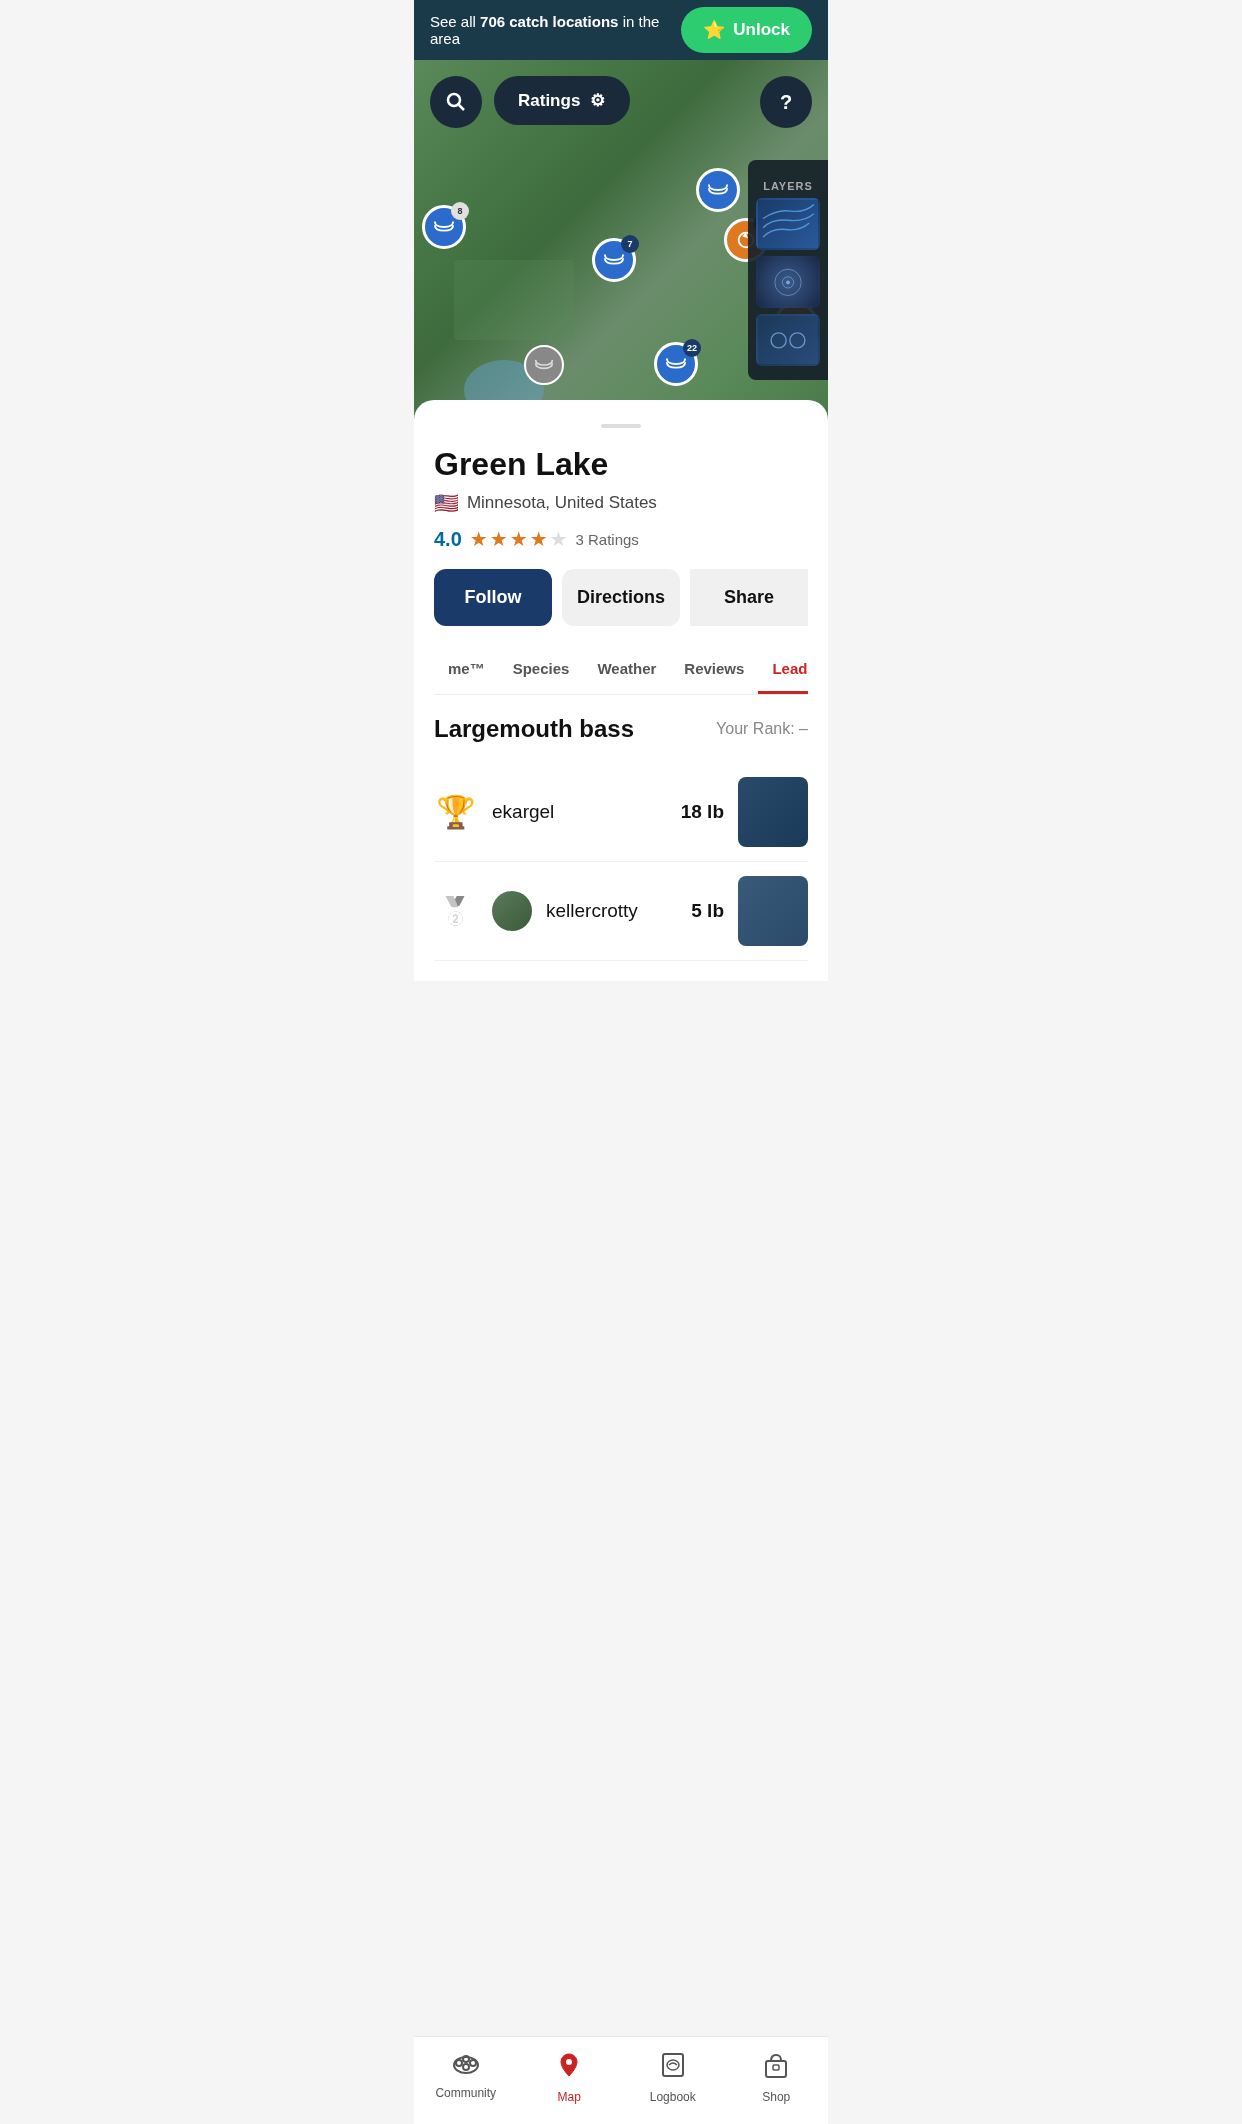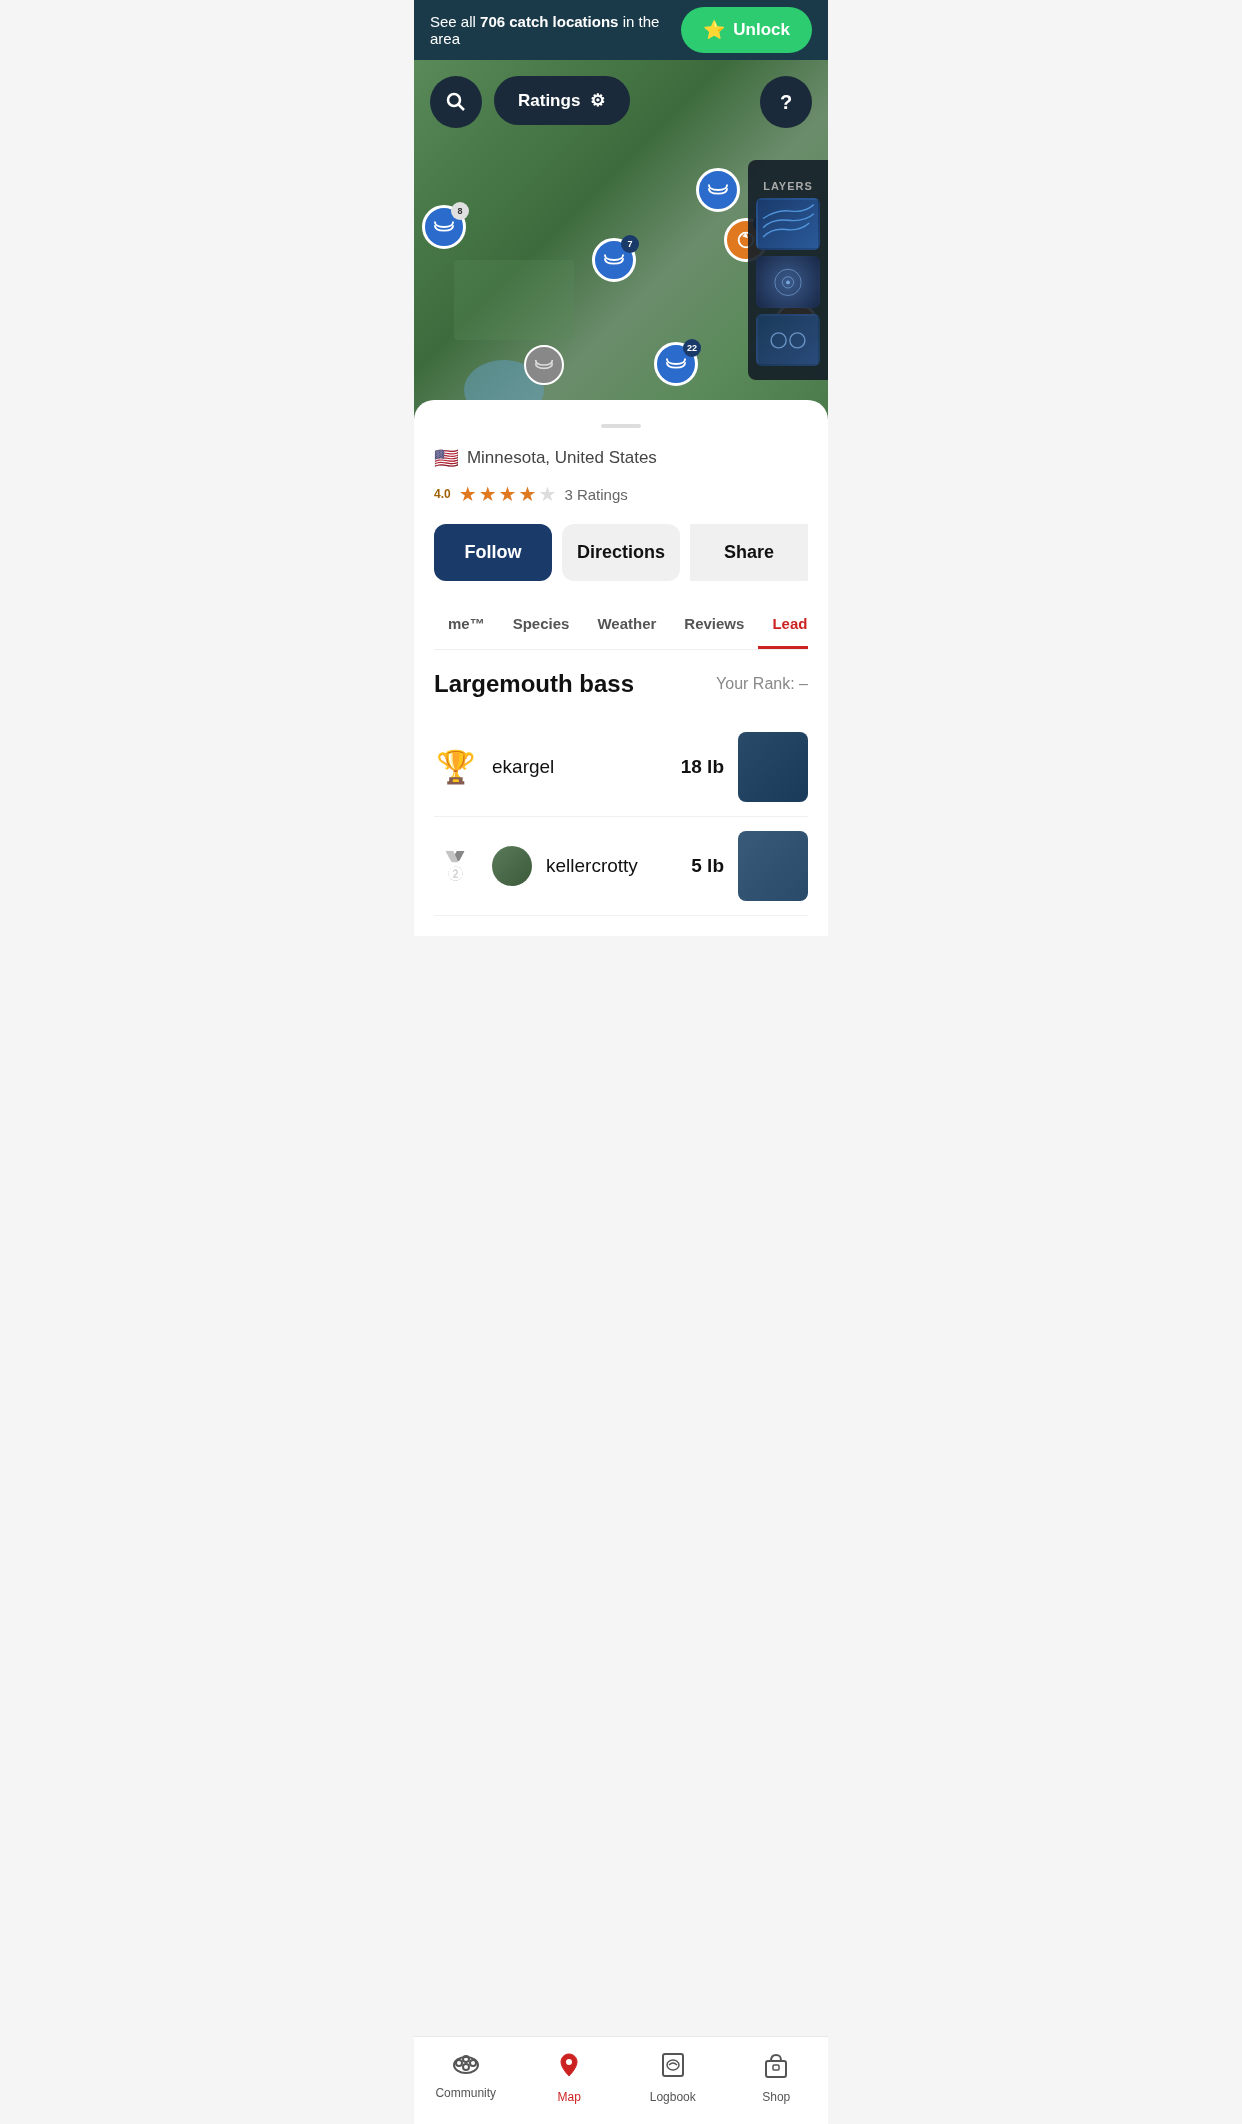--- a/index.html
+++ b/index.html
@@ -228,23 +228,23 @@
       margin-bottom: 12px;
     }
     .flag { font-size: 20px; }
     .rating-row {
       display: flex;
       align-items: center;
       gap: 8px;
       margin-bottom: 18px;
     }
     .rating-num {
-      font-size: 12px;
+      font-size: 20px;
       font-weight: 700;
-      color: #a16207;
+      color: #0369a1;
     }
     .stars { display: flex; gap: 2px; }
     .star { font-size: 20px; }
     .star.filled { color: #e07820; }
     .star.empty { color: #ddd; }
     .ratings-count { color: #666; font-size: 15px; }
 
     
     .action-buttons {
       display: flex;
@@ -586,20 +586,21 @@
         <circle cx="42" cy="26" r="8" stroke="rgba(150,200,255,0.6)" stroke-width="1.5" fill="none"></circle>
       </svg>
     </div>
   </div>
 </div>
 
 <div class="scroll-content">
   <div class="lake-card">
     <div class="drag-handle"></div>
 
+    <h1 class="lake-name">Green Lake</h1>
 
     <div class="lake-location">
       <span class="flag">🇺🇸</span>
       <span>Minnesota, United States</span>
     </div>
 
     <div class="rating-row">
       <span class="rating-num">4.0</span>
       <div class="stars">
         <span class="star filled">★</span>

